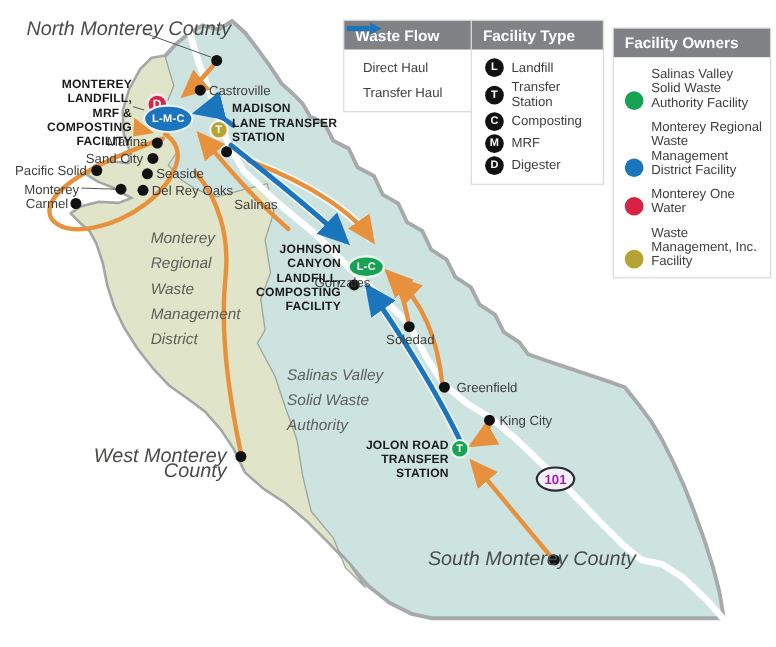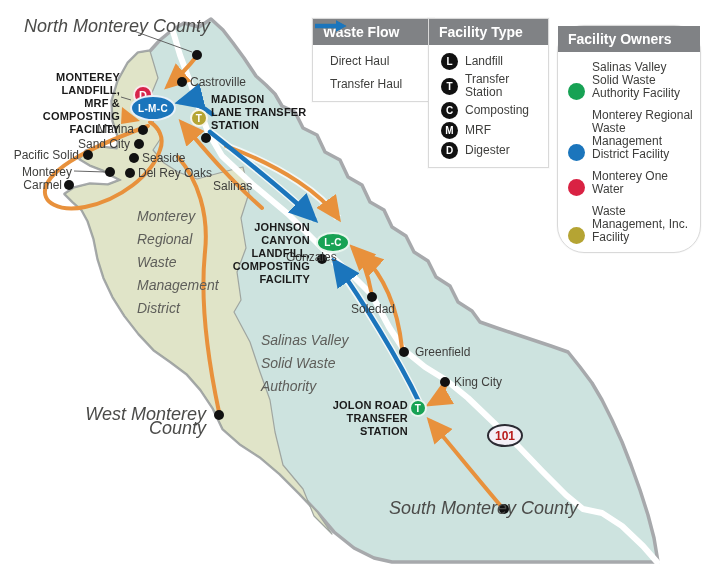--- a/index.html
+++ b/index.html
@@ -20,21 +20,21 @@
   .legend .body{padding:10px 8px 10px 10px;}
   .lg-row{display:flex;align-items:center;margin-bottom:6px;}
   .lg-row:last-child{margin-bottom:0;}
   .lg-txt{font-size:12px;color:#3e3e3c;margin-left:7px;line-height:13px;}
   .ft-circle{width:17px;height:17px;border-radius:50%;background:#111;color:#fff;
              font-size:10px;font-weight:bold;display:flex;align-items:center;justify-content:center;flex:0 0 17px;}
   .fo-row{display:flex;align-items:flex-end;margin-bottom:9px;}
   .fo-dot{width:17px;height:17px;border-radius:50%;flex:0 0 17px;margin-top:1px;}
   .shield{position:absolute;left:487px;top:424px;width:36px;height:23px;border:2px solid #2b2b33;
           border-radius:50%;background:#f4f0f7;display:flex;align-items:center;justify-content:center;
-          font-weight:bold;font-size:12px;color:#b91c1c;box-sizing:border-box;}
+          font-weight:bold;font-size:12px;color:#a21caf;box-sizing:border-box;}
 </style>
 </head>
 <body>
 
 <div class="stage">
 
   <svg width="705" height="588" viewBox="0 0 705 588">
     <defs>
       <marker id="ah-o" markerWidth="6.5" markerHeight="6" refX="5.2" refY="3" orient="auto" markerUnits="strokeWidth">
         <path d="M0,0 L6.5,3 L0,6 Z" fill="#E8913C"></path>
@@ -200,21 +200,21 @@
         <div class="ft-circle">M</div>
         <span class="lg-txt">MRF</span>
       </div>
       <div class="lg-row" style="margin-bottom:0;">
         <div class="ft-circle">D</div>
         <span class="lg-txt">Digester</span>
       </div>
     </div>
   </div>
 
-  <div class="legend" style="left:557px;top:25px;width:142px;border-radius:27px;">
+  <div class="legend" style="left:557px;top:25px;width:142px;">
     <div class="hdr">Facility Owners</div>
     <div class="body" style="padding:9px 6px 6px 10px;">
       <div class="fo-row">
         <div class="fo-dot" style="background:#17A254;"></div>
         <span class="lg-txt">Salinas Valley Solid Waste Authority Facility</span>
       </div>
       <div class="fo-row">
         <div class="fo-dot" style="background:#1B75BC;"></div>
         <span class="lg-txt">Monterey Regional Waste Management District Facility</span>
       </div>

